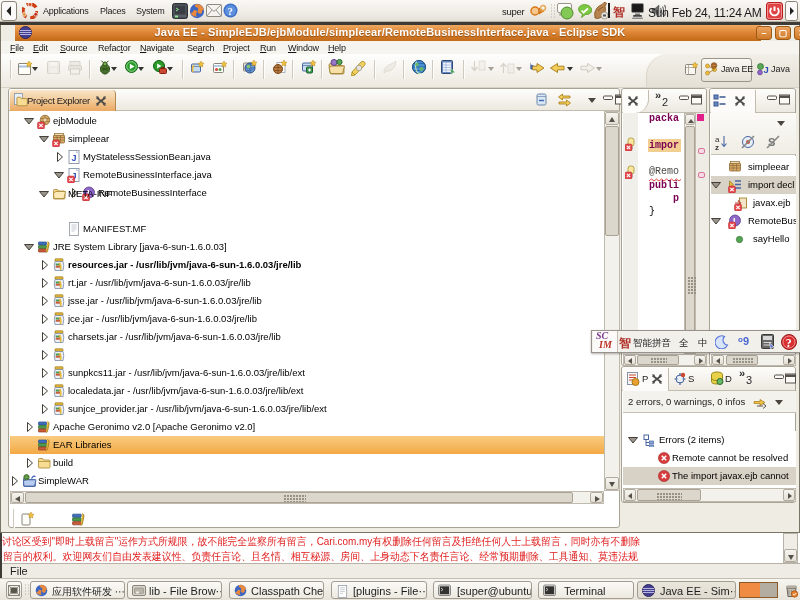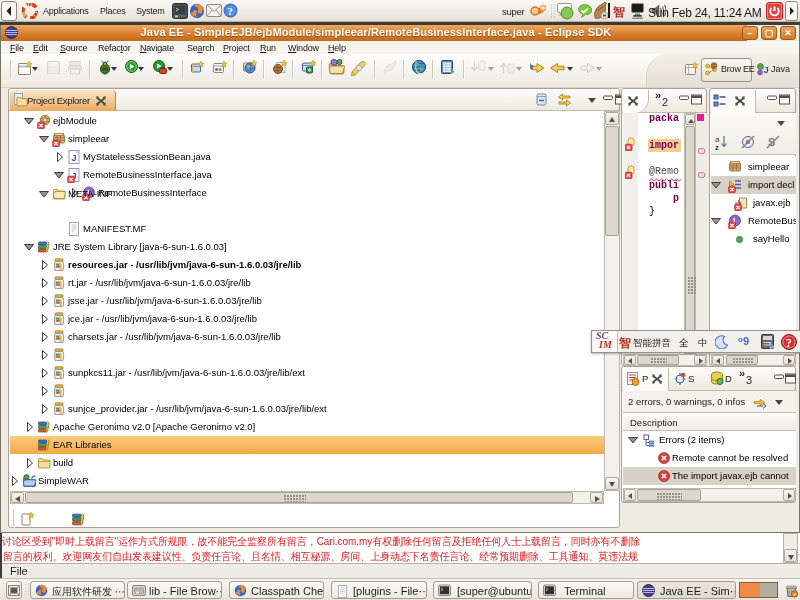--- a/index.html
+++ b/index.html
@@ -2,21 +2,21 @@
 <html><head><meta charset="utf-8"><style>
 *{margin:0;padding:0;box-sizing:border-box}
 html,body{width:800px;height:600px;overflow:hidden;background:#3E3A35;font-family:"Liberation Sans",sans-serif}
 .abs{position:absolute}
 #stage{position:relative;width:800px;height:600px}
 s{text-decoration:none}
 #panel{left:0;top:0;width:800px;height:22px;background:linear-gradient(#FAF8F5,#EFECE6 60%,#E5E1D9);border-bottom:1px solid #B8B2A7;font-size:9px;color:#1a1a1a}
 #panel b{position:absolute;top:6px;font-weight:normal;letter-spacing:-0.25px}
 #panel svg{position:absolute}
 #win{left:0;top:25px;width:800px;height:508px;background:#EFECE4;box-shadow:inset 1px 0 #7A7467,inset -1px 0 #7A7467,inset 0 -1px #7A7467}
-#titlebar{left:1px;top:0;width:746px;height:16px;background:linear-gradient(#EFA85F,#DA8030 55%,#C26A18)}
+#titlebar{left:15px;top:0;width:746px;height:16px;background:linear-gradient(#EFA85F,#DA8030 55%,#C26A18)}
 #title-text{position:absolute;left:0;top:0;width:750px;text-align:center;font-size:11px;font-weight:bold;color:#fff;text-shadow:0 1px 1px #8a4d12;line-height:15px;letter-spacing:0.15px}
 .wbtn{position:absolute;top:1px;width:16px;height:14px;background:linear-gradient(#EDA360,#D07A28);border:1px solid #9C5A16;border-radius:3px;color:#fff;text-align:center;font-size:9px;font-weight:bold;line-height:13px}
 #menubar{left:1px;top:16px;width:798px;height:13px;background:#F6F4EF;font-size:9px;color:#161616}
 #menubar b{position:absolute;top:1px;line-height:12px;font-weight:normal;letter-spacing:-0.2px}
 #menubar u{text-decoration:underline}
 #toolbar{left:1px;top:29px;width:798px;height:34px;background:linear-gradient(#FEFEFD,#EDE9E0);border-bottom:1px solid #D8D3C7}
 #toolbar .sep{position:absolute;top:6px;width:2px;height:19px;border-left:1px solid #CFCABF;border-right:1px solid #FDFDFC}
 #toolbar svg{position:absolute}
 .drop{position:absolute;width:0;height:0;border-left:3.5px solid transparent;border-right:3.5px solid transparent;border-top:4px solid #333}
 .dropg{border-top-color:#A6A096}
@@ -385,21 +385,21 @@
         </svg>
   <div style="position:absolute;left:700px;top:4px;width:51px;height:24px;background:linear-gradient(#FAF8F4,#E6E1D6);border:1px solid #9a958a;border-radius:3px"></div>
   <svg style="left:703px;top:8px" width="16" height="15">
           <circle cx="3.5" cy="4" r="2" fill="#F0C040" stroke="#A87818" stroke-width="0.6"></circle>
           <circle cx="3.5" cy="11" r="2" fill="#F0C040" stroke="#A87818" stroke-width="0.6"></circle>
           <circle cx="10.5" cy="7.5" r="2" fill="#F0C040" stroke="#A87818" stroke-width="0.6"></circle>
           <path d="M5 4.5 L10.5 7.5 L5 10.5" stroke="#A87818" stroke-width="0.8" fill="none"></path>
           <circle cx="10" cy="3.5" r="2.8" fill="#C07838" stroke="#7a4a18" stroke-width="0.7"></circle>
           <path d="M7.8 2.6 q2.2-1.3 4.4 0 M7.8 4.4 q2.2 1.3 4.4 0" stroke="#7a4a18" stroke-width="0.5" fill="none"></path>
         </svg>
-  <b style="position:absolute;left:720px;top:10px;font-weight:normal;font-size:9px;letter-spacing:-0.2px;color:#1a1a1a">Brow EE</b>
+  <b style="position:absolute;left:720px;top:10px;font-weight:normal;font-size:9px;letter-spacing:-0.2px;color:#1a1a1a">Java EE</b>
   <svg style="left:755px;top:8px" width="15" height="15">
           <circle cx="4.5" cy="4.5" r="3" fill="#58A858" stroke="#2E6B2E" stroke-width="0.7"></circle>
           <circle cx="4" cy="10.5" r="2.4" fill="#8E66C8" stroke="#5B3E87" stroke-width="0.7"></circle>
           <text x="7.5" y="11" font-family="Liberation Sans" font-size="9.5" font-weight="bold" fill="#2B50B8">J</text>
         </svg>
   <b style="position:absolute;left:770px;top:10px;font-weight:normal;font-size:9px;color:#1a1a1a">Java</b>
  </div>
 <div class="view" style="left:8px;top:63px;width:612px;height:440px">
  <div class="vhead"></div>
  <div style="position:absolute;left:1px;top:1px;width:106px;height:21px;background:linear-gradient(#F9E7CB,#EBAA62);border-right:1px solid #B08A50;border-radius:4px 4px 0 0">
@@ -566,20 +566,21 @@
             </svg>
             <s class="tx" style="left:58px">sunpkcs11.jar - /usr/lib/jvm/java-6-sun-1.6.0.03/jre/lib/ext</s>
           </div>
   <div class="trow" style="top:271px;">
             <svg style="position:absolute;left:28px;top:0" width="12" height="18">
               <path d="M4.5 4.5 L9.5 9 L4.5 13.5 Z" fill="#fbfaf8" stroke="#45413a"></path>
             </svg>
             <svg style="position:absolute;left:42px;top:2px" width="15" height="15" viewBox="0 0 14 15">
               <use href="#jar"></use>
             </svg>
+            <s class="tx" style="left:58px">localedata.jar - /usr/lib/jvm/java-6-sun-1.6.0.03/jre/lib/ext</s>
           </div>
   <div class="trow" style="top:289px;">
             <svg style="position:absolute;left:28px;top:0" width="12" height="18">
               <path d="M4.5 4.5 L9.5 9 L4.5 13.5 Z" fill="#fbfaf8" stroke="#45413a"></path>
             </svg>
             <svg style="position:absolute;left:42px;top:2px" width="15" height="15" viewBox="0 0 14 15">
               <use href="#jar"></use>
             </svg>
             <s class="tx" style="left:58px">sunjce_provider.jar - /usr/lib/jvm/java-6-sun-1.6.0.03/jre/lib/ext</s>
           </div>
@@ -817,23 +818,20 @@
           <use href="#vmax"></use>
         </svg>
  <div style="position:absolute;left:1px;top:24px;width:173px;height:22px;background:#F4F2EC;border-bottom:1px solid #C6C0B4;font-size:9.5px;color:#1a1a1a">
           <span style="position:absolute;left:5px;top:5px;white-space:nowrap">2 errors, 0 warnings, 0 infos</span>
         </div>
  <svg style="position:absolute;left:130px;top:28px" width="17" height="16">
           <path d="M8 4.5 L13 7.5 L8 10.5 v-2 H2 v-2 h6 Z" fill="#F0C040" stroke="#A87818" stroke-width="0.7"></path>
           <path d="M5 11 h6 M11 8.5 l3 2.5 -3 2.5" stroke="#55514a" stroke-width="1" fill="none"></path>
         </svg>
  <div class="tri" style="left:153px;top:33px;border-left:4.5px solid transparent;border-right:4.5px solid transparent;border-top:5.5px solid #4a463f"></div>
- <div style="position:absolute;left:1px;top:46px;width:173px;height:18px;background:linear-gradient(#FBFAF7,#EFECE4);border-bottom:1px solid #C6C0B4;font-size:9.5px;color:#1a1a1a">
-          <span style="position:absolute;left:7px;top:4px">Description</span>
-        </div>
  <div style="position:absolute;left:1px;top:64px;width:173px;height:57px;background:#fff;overflow:hidden">
   <div class="trow" style="top:0">
             <svg style="position:absolute;left:4px;top:0" width="12" height="18">
               <path d="M1.5 6.5 H10.5 L6 12 Z" fill="#9a958c" stroke="#45413a"></path>
             </svg>
             <svg style="position:absolute;left:20px;top:3px" width="13" height="13">
               <rect x="1" y="1" width="4.5" height="4.5" fill="#fff" stroke="#4a66a0"></rect>
               <path d="M3 5.5 v6 h3 M3 8.5 h3" stroke="#4a66a0" stroke-width="1" fill="none"></path>
               <rect x="6.5" y="7" width="4" height="3" fill="#88A8D8" stroke="#4a66a0" stroke-width="0.7"></rect>
               <rect x="6.5" y="11" width="4" height="3" fill="#88A8D8" stroke="#4a66a0" stroke-width="0.7"></rect>

